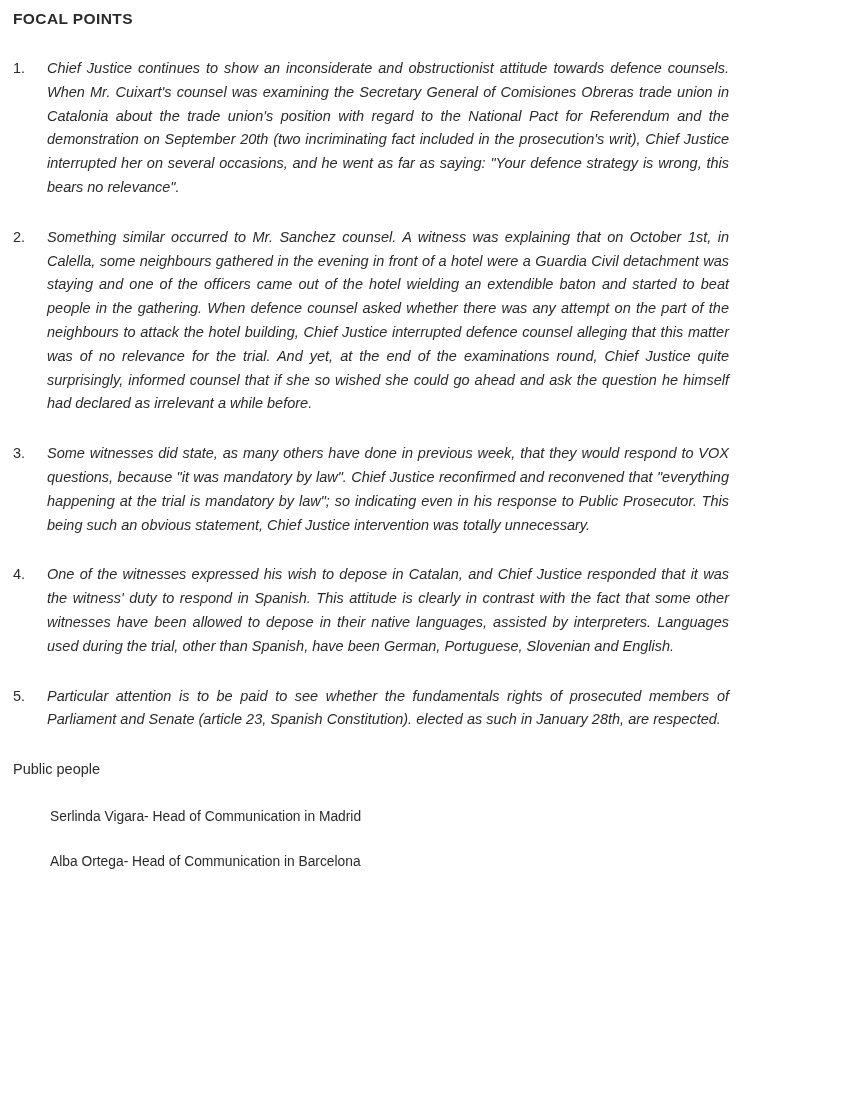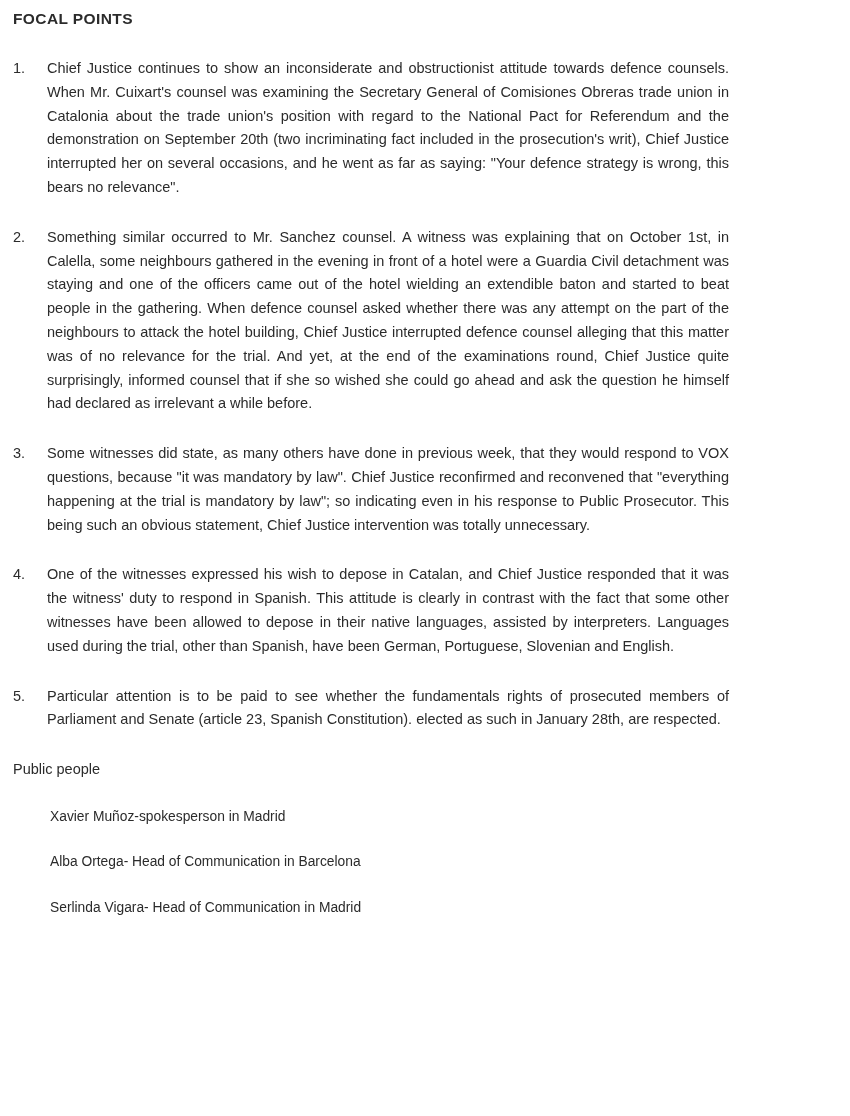--- a/index.html
+++ b/index.html
@@ -35,20 +35,21 @@
     font-size: 14.5px;
     line-height: 23.8px;
   }
   .fp-num {
     flex: 0 0 34px;
     text-align: left;
   }
   .fp-text {
     flex: 1 1 auto;
     text-align: justify;
+    font-style: italic;
   }
   .contact-heading {
     font-size: 14.5px;
     line-height: 23.8px;
     margin: 0 0 23px 0;
   }
   .contact-list {
     margin: 0;
     padding: 0;
   }
@@ -91,18 +92,17 @@
     <div class="fp-item">
       <span class="fp-num">5.</span>
       <span class="fp-text">Particular attention is to be paid to see whether the fundamentals rights of prosecuted members of Parliament and Senate (article 23, Spanish Constitution). elected as such in January 28th, are respected.</span>
     </div>
 
   </div>
 
   <p class="contact-heading">Public people</p>
 
   <div class="contact-list">
-    <p class="contact-entry">Xavier Muñoz-spokesperson in Madrid</p>
+    <p class="contact-entry">Serlinda Vigara- Head of Communication in Madrid</p>
     <p class="contact-entry">Alba Ortega- Head of Communication in Barcelona</p>
-    <p class="contact-entry">Serlinda Vigara- Head of Communication in Madrid</p>
   </div>
 
 </div>
 
 </body></html>

